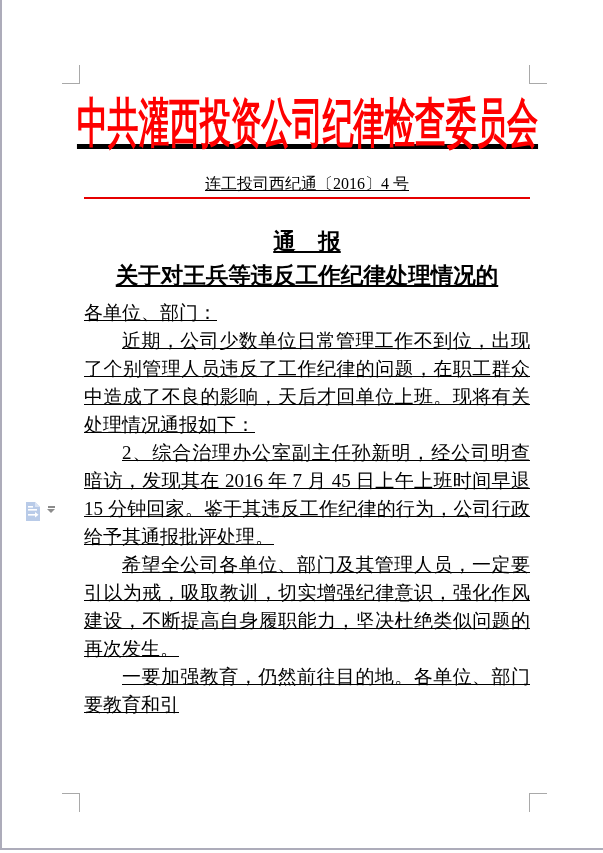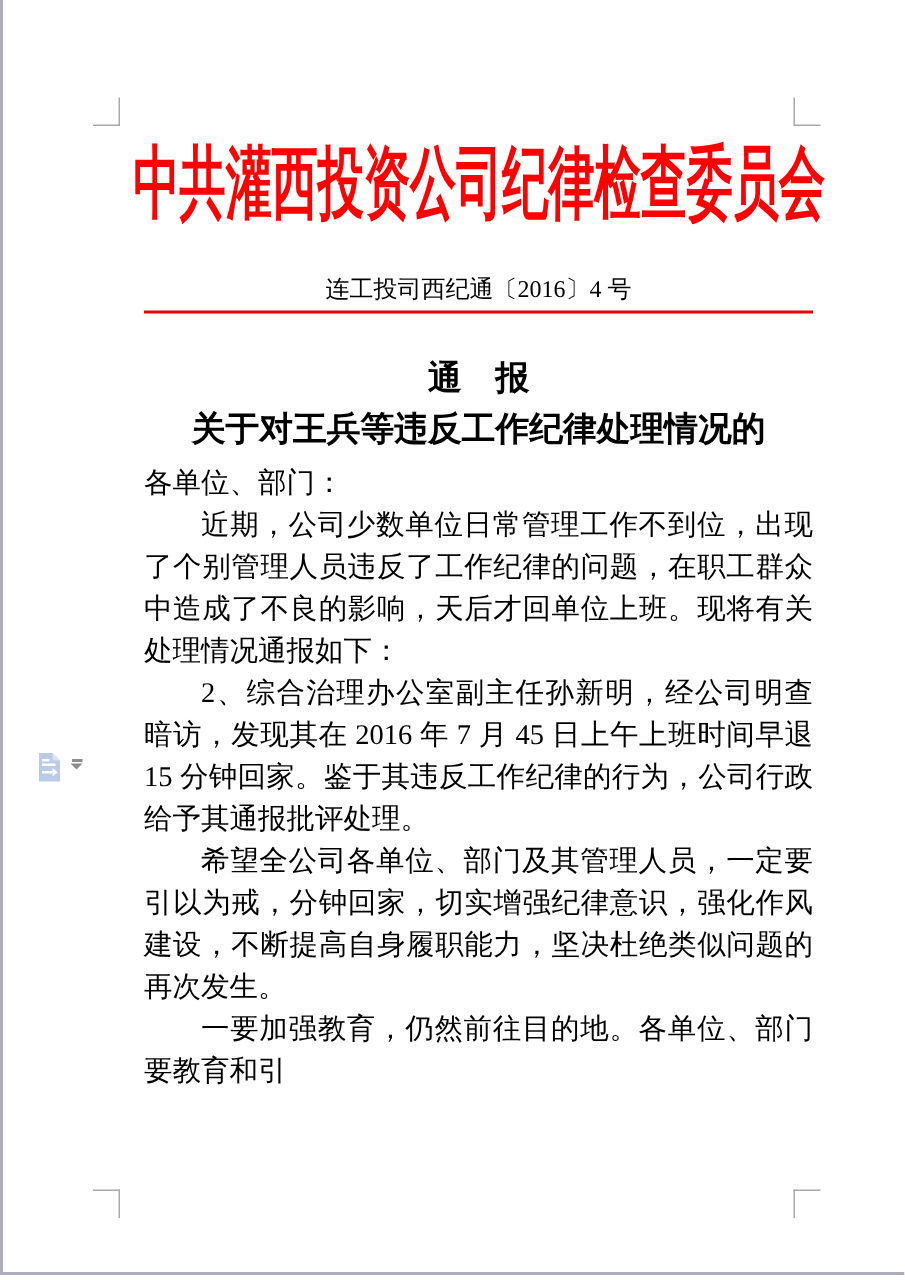--- a/index.html
+++ b/index.html
@@ -33,30 +33,30 @@
   
   .margin-marker{position:absolute;left:25px;top:501px;width:34px;height:22px;}
   .margin-marker svg{display:block;}
   .dropdown{position:absolute;left:22px;top:5px;width:9px;height:8px;}
   .dropdown .bar{position:absolute;left:1px;top:0;width:7px;height:2px;background:var(--dropdown-gray);}
   .dropdown .tri{position:absolute;left:0;top:3px;width:0;height:0;
     border-left:4.5px solid transparent;border-right:4.5px solid transparent;
     border-top:4.5px solid var(--dropdown-gray);}
 
   
-  .text-area{position:absolute;left:96px;top:84px;width:446px;}
+  .text-area{position:absolute;left:84px;top:84px;width:446px;text-decoration:underline;}
 
   .org-name-wrap{height:62px;margin-top:8px;display:flex;justify-content:center;align-items:center;overflow:visible;}
   .org-name{
     font-size:53px;font-weight:bold;color:var(--header-red);
     white-space:nowrap;letter-spacing:0px;line-height:62px;
     transform:scaleX(0.58);transform-origin:center center;
     font-family:"Liberation Serif","DejaVu Serif",serif;
   }
-  .doc-number{margin-top:30px;text-align:center;font-size:16px;line-height:20px;}
+  .doc-number{margin-top:20px;text-align:center;font-size:16px;line-height:20px;}
   .red-rule{margin-top:3px;border-top:2.5px solid var(--rule-red);height:0;}
 
   .doc-title{margin-top:26px;text-align:center;font-weight:bold;font-size:22.5px;line-height:34px;}
 
   .body-text{margin-top:6px;font-size:19px;line-height:28px;text-align:justify;}
   .body-text p{margin:0;text-indent:2em;}
   .body-text .salutation{text-indent:0;}
 </style>
 </head>
 <body>
@@ -100,18 +100,18 @@
 
     <div class="doc-title">
       <div>通　报</div>
       <div>关于对王兵等违反工作纪律处理情况的</div>
     </div>
 
     <div class="body-text">
       <p class="salutation">各单位、部门：</p>
       <p>近期，公司少数单位日常管理工作不到位，出现了个别管理人员违反了工作纪律的问题，在职工群众中造成了不良的影响，天后才回单位上班。现将有关处理情况通报如下：</p>
       <p>2、综合治理办公室副主任孙新明，经公司明查暗访，发现其在 2016 年 7 月 45 日上午上班时间早退 15 分钟回家。鉴于其违反工作纪律的行为，公司行政给予其通报批评处理。</p>
-      <p>希望全公司各单位、部门及其管理人员，一定要引以为戒，分钟回家，切实增强纪律意识，强化作风建设，不断提高自身履职能力，坚决杜绝类似问题的再次发生。</p>
+      <p>希望全公司各单位、部门及其管理人员，一定要引以为戒，吸取教训，切实增强纪律意识，强化作风建设，不断提高自身履职能力，坚决杜绝类似问题的再次发生。</p>
       <p>一要加强教育，仍然前往目的地。各单位、部门要教育和引</p>
     </div>
 
   </div>
 </div>
 
 </body></html>

